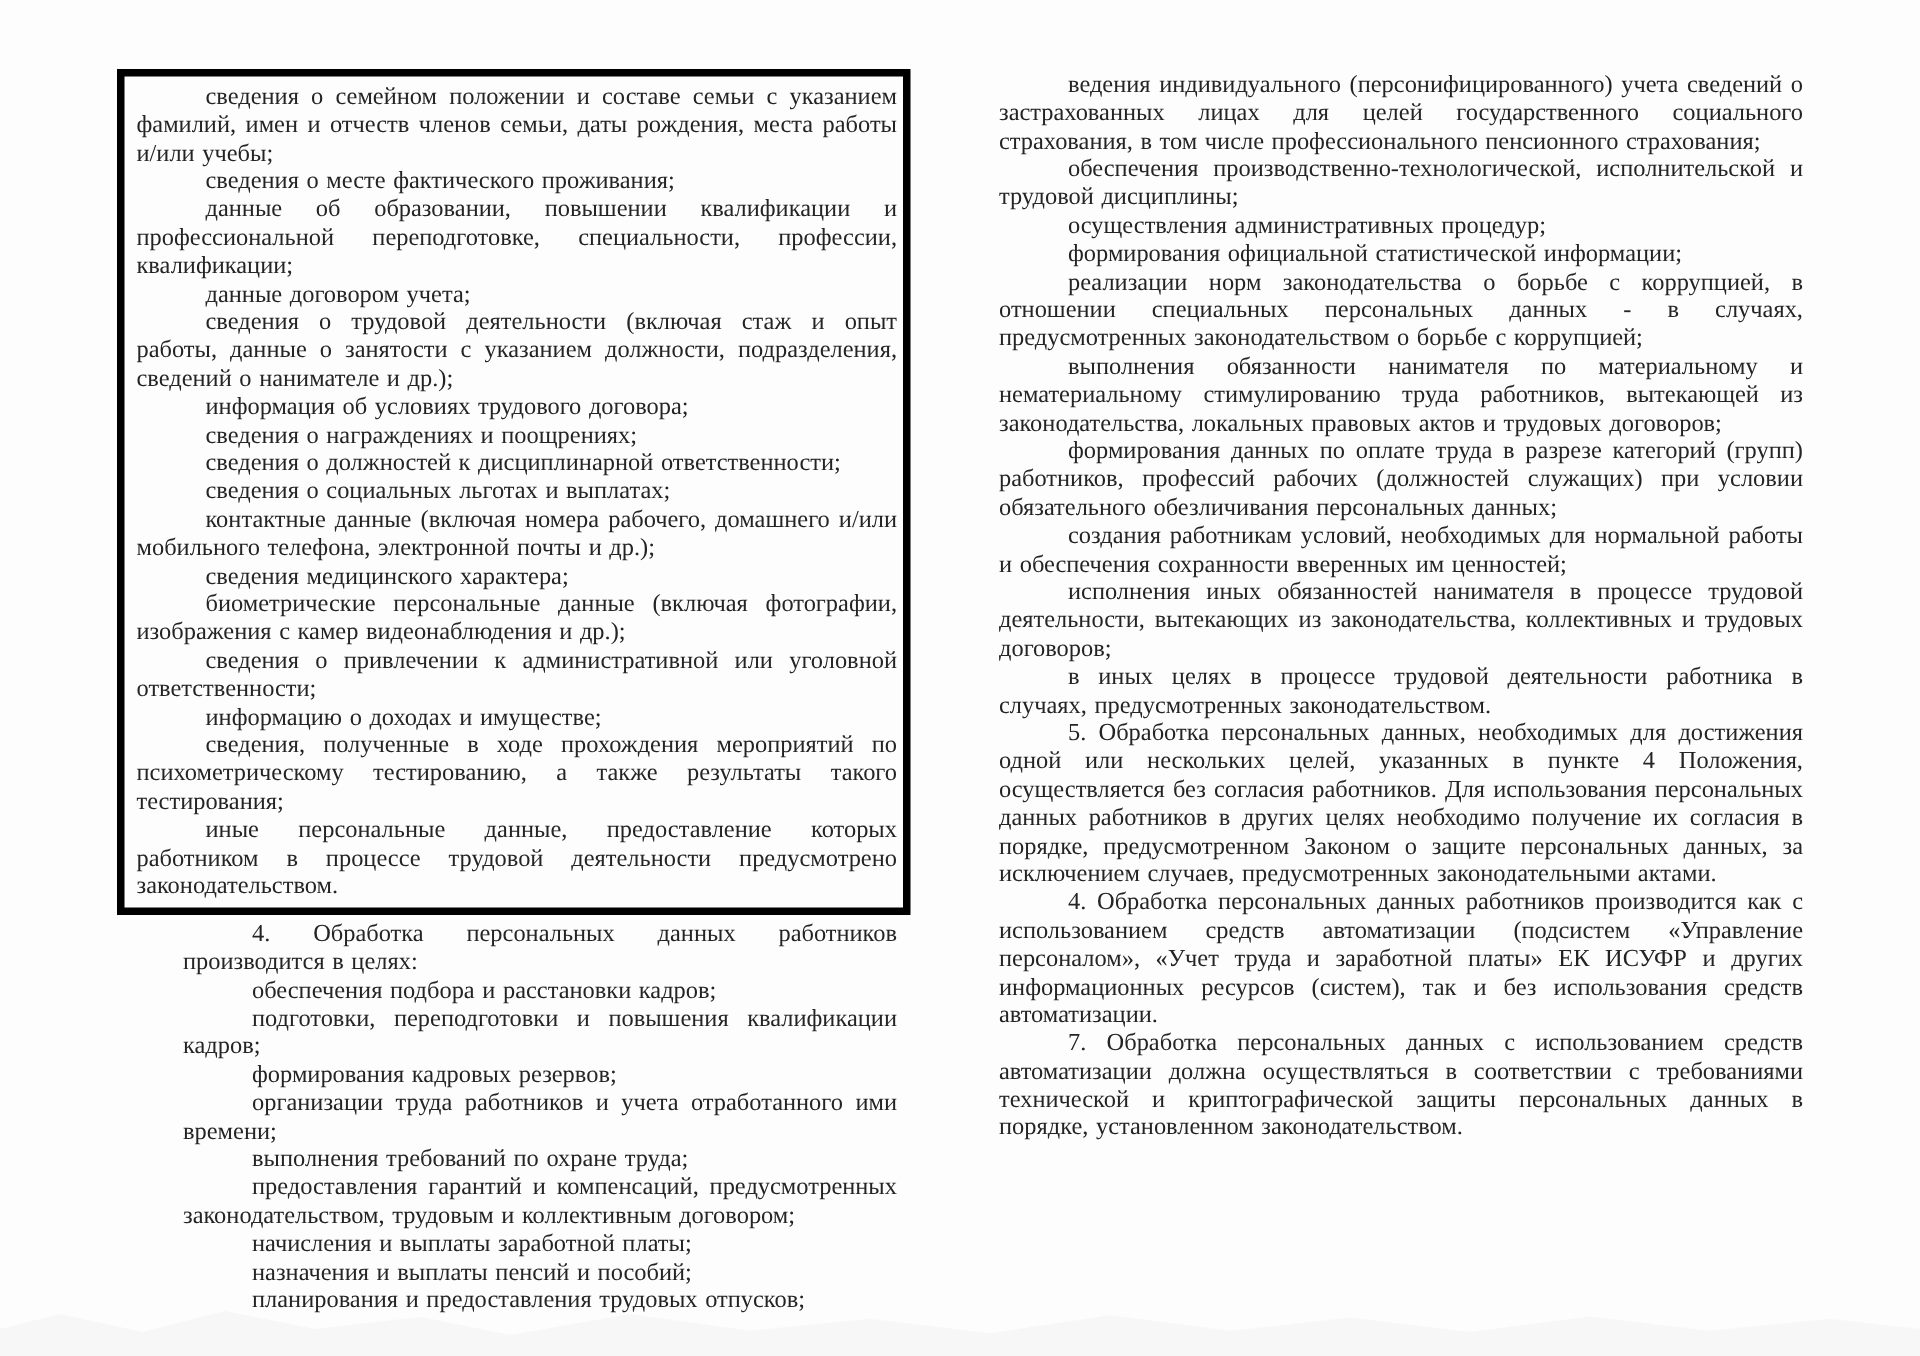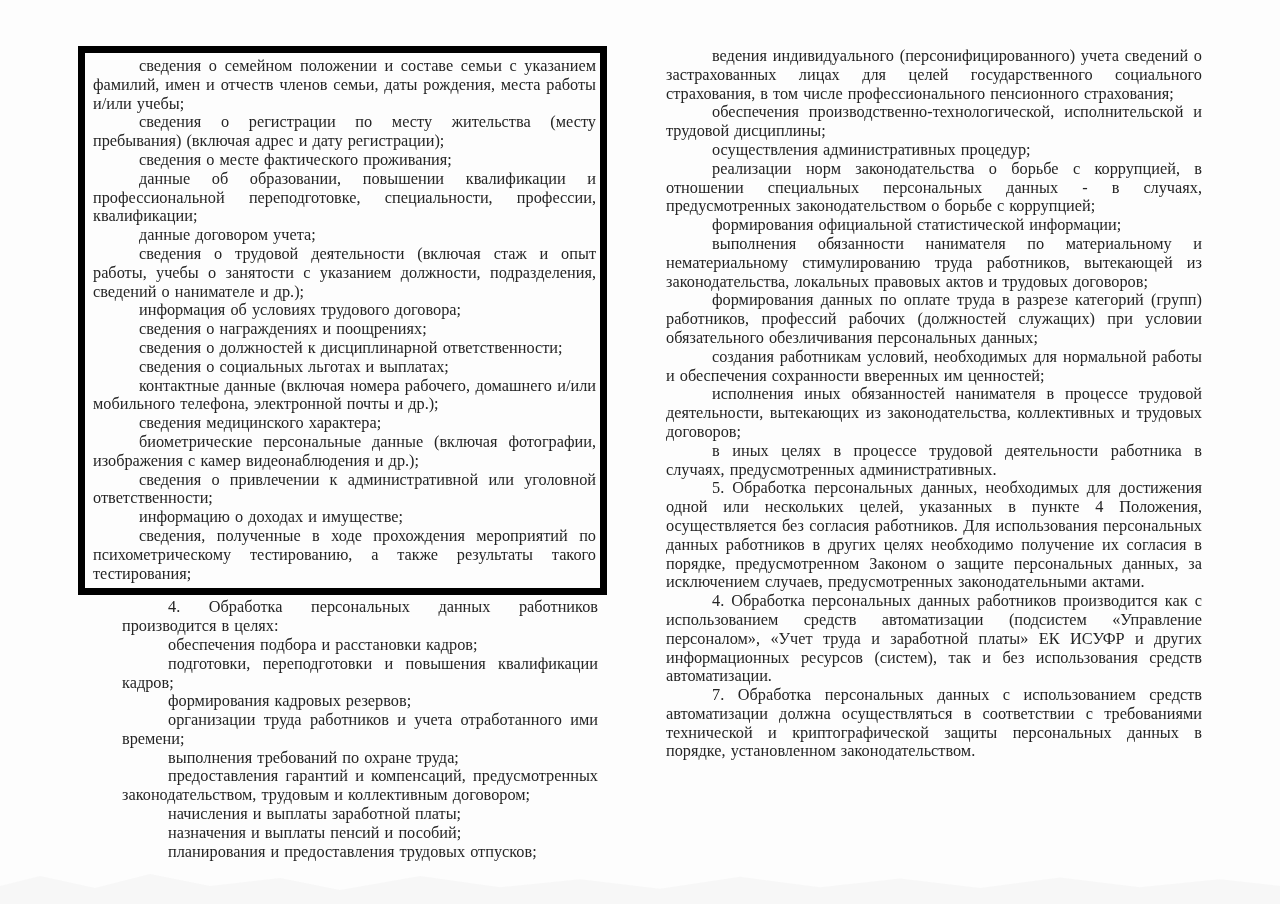--- a/index.html
+++ b/index.html
@@ -15,21 +15,21 @@
   .col-right{left:666px;top:47px;width:536px;}
   p.para{
     margin:0;
     font-size:16.3px;
     line-height:18.8px;
     text-indent:46px;
     text-align:justify;
     word-spacing:1px;
   }
   .red-box{
-    border:7px solid #000000;
+    border:5px solid #000000;
     margin:0 -9px 0 -13px;
     padding:4px 4px 5px 8px;
   }
   .after-box{margin-top:3px;margin-left:31px;}
   p.heading{
     margin-top:25px;
     text-align:justify;
   }
   
   .scan-band{
@@ -40,35 +40,35 @@
 </style>
 </head>
 <body>
 
 <div class="page">
 
   <div class="col col-left">
     <div class="red-box">
       <div>
           <p class="para">сведения о семейном положении и составе семьи с указанием фамилий, имен и отчеств членов семьи, даты рождения, места работы и/или учебы;</p>
-          <p class="para">сведения о регистрации по месту жительства (месту пребывания) (включая адрес и дату регистрации);</p>
           <p class="para">сведения о месте фактического проживания;</p>
           <p class="para">данные об образовании, повышении квалификации и профессиональной переподготовке, специальности, профессии, квалификации;</p>
           <p class="para">данные договором учета;</p>
-          <p class="para">сведения о трудовой деятельности (включая стаж и опыт работы, учебы о занятости с указанием должности, подразделения, сведений о нанимателе и др.);</p>
+          <p class="para">сведения о трудовой деятельности (включая стаж и опыт работы, данные о занятости с указанием должности, подразделения, сведений о нанимателе и др.);</p>
           <p class="para">информация об условиях трудового договора;</p>
           <p class="para">сведения о награждениях и поощрениях;</p>
           <p class="para">сведения о должностей к дисциплинарной ответственности;</p>
           <p class="para">сведения о социальных льготах и выплатах;</p>
           <p class="para">контактные данные (включая номера рабочего, домашнего и/или мобильного телефона, электронной почты и др.);</p>
           <p class="para">сведения медицинского характера;</p>
           <p class="para">биометрические персональные данные (включая фотографии, изображения с камер видеонаблюдения и др.);</p>
           <p class="para">сведения о привлечении к административной или уголовной ответственности;</p>
           <p class="para">информацию о доходах и имуществе;</p>
           <p class="para">сведения, полученные в ходе прохождения мероприятий по психометрическому тестированию, а также результаты такого тестирования;</p>
+          <p class="para">иные персональные данные, предоставление которых работником в процессе трудовой деятельности предусмотрено законодательством.</p>
         </div>
     </div>
     <div class="after-box">
         <p class="para">4. Обработка персональных данных работников производится в целях:</p>
         <p class="para">обеспечения подбора и расстановки кадров;</p>
         <p class="para">подготовки, переподготовки и повышения квалификации кадров;</p>
         <p class="para">формирования кадровых резервов;</p>
         <p class="para">организации труда работников и учета отработанного ими времени;</p>
         <p class="para">выполнения требований по охране труда;</p>
         <p class="para">предоставления гарантий и компенсаций, предусмотренных законодательством, трудовым и коллективным договором;</p>
@@ -76,27 +76,27 @@
         <p class="para">назначения и выплаты пенсий и пособий;</p>
         <p class="para">планирования и предоставления трудовых отпусков;</p>
       </div>
   </div>
 
   <div class="col col-right">
     <div>
         <p class="para">ведения индивидуального (персонифицированного) учета сведений о застрахованных лицах для целей государственного социального страхования, в том числе профессионального пенсионного страхования;</p>
         <p class="para">обеспечения производственно-технологической, исполнительской и трудовой дисциплины;</p>
         <p class="para">осуществления административных процедур;</p>
+        <p class="para">формирования официальной статистической информации;</p>
         <p class="para">реализации норм законодательства о борьбе с коррупцией, в отношении специальных персональных данных - в случаях, предусмотренных законодательством о борьбе с коррупцией;</p>
-        <p class="para">формирования официальной статистической информации;</p>
         <p class="para">выполнения обязанности нанимателя по материальному и нематериальному стимулированию труда работников, вытекающей из законодательства, локальных правовых актов и трудовых договоров;</p>
         <p class="para">формирования данных по оплате труда в разрезе категорий (групп) работников, профессий рабочих (должностей служащих) при условии обязательного обезличивания персональных данных;</p>
         <p class="para">создания работникам условий, необходимых для нормальной работы и обеспечения сохранности вверенных им ценностей;</p>
         <p class="para">исполнения иных обязанностей нанимателя в процессе трудовой деятельности, вытекающих из законодательства, коллективных и трудовых договоров;</p>
-        <p class="para">в иных целях в процессе трудовой деятельности работника в случаях, предусмотренных административных.</p>
+        <p class="para">в иных целях в процессе трудовой деятельности работника в случаях, предусмотренных законодательством.</p>
         <p class="para">5. Обработка персональных данных, необходимых для достижения одной или нескольких целей, указанных в пункте 4 Положения, осуществляется без согласия работников. Для использования персональных данных работников в других целях необходимо получение их согласия в порядке, предусмотренном Законом о защите персональных данных, за исключением случаев, предусмотренных законодательными актами.</p>
         <p class="para">4. Обработка персональных данных работников производится как с использованием средств автоматизации (подсистем «Управление персоналом», «Учет труда и заработной платы» ЕК ИСУФР и других информационных ресурсов (систем), так и без использования средств автоматизации.</p>
         <p class="para">7. Обработка персональных данных с использованием средств автоматизации должна осуществляться в соответствии с требованиями технической и криптографической защиты персональных данных в порядке, установленном законодательством.</p>
       </div>
   </div>
 
   <div class="scan-band"></div>
 </div>
 
 </body></html>

